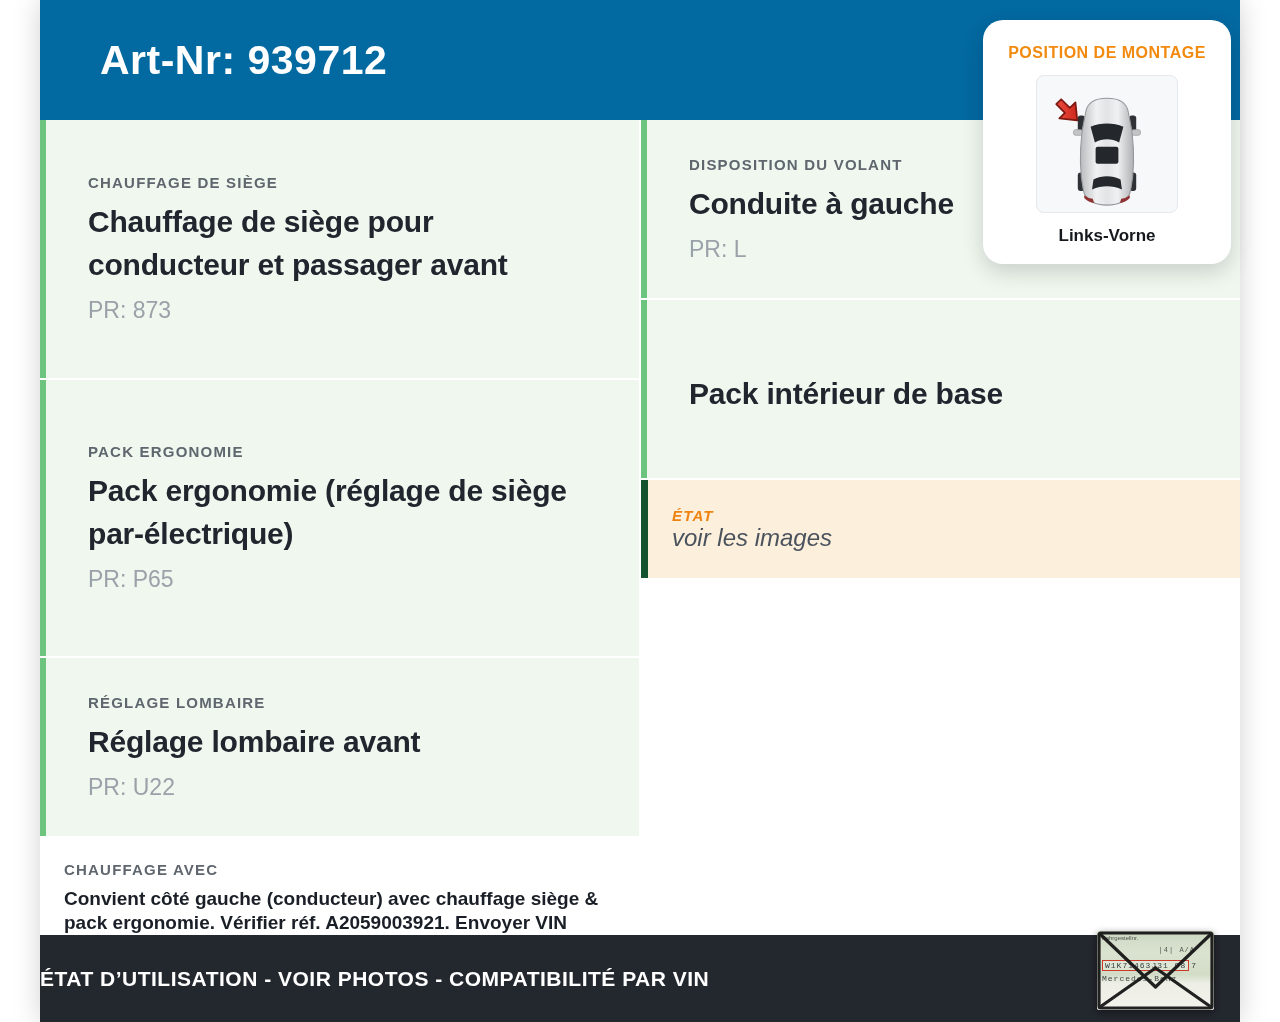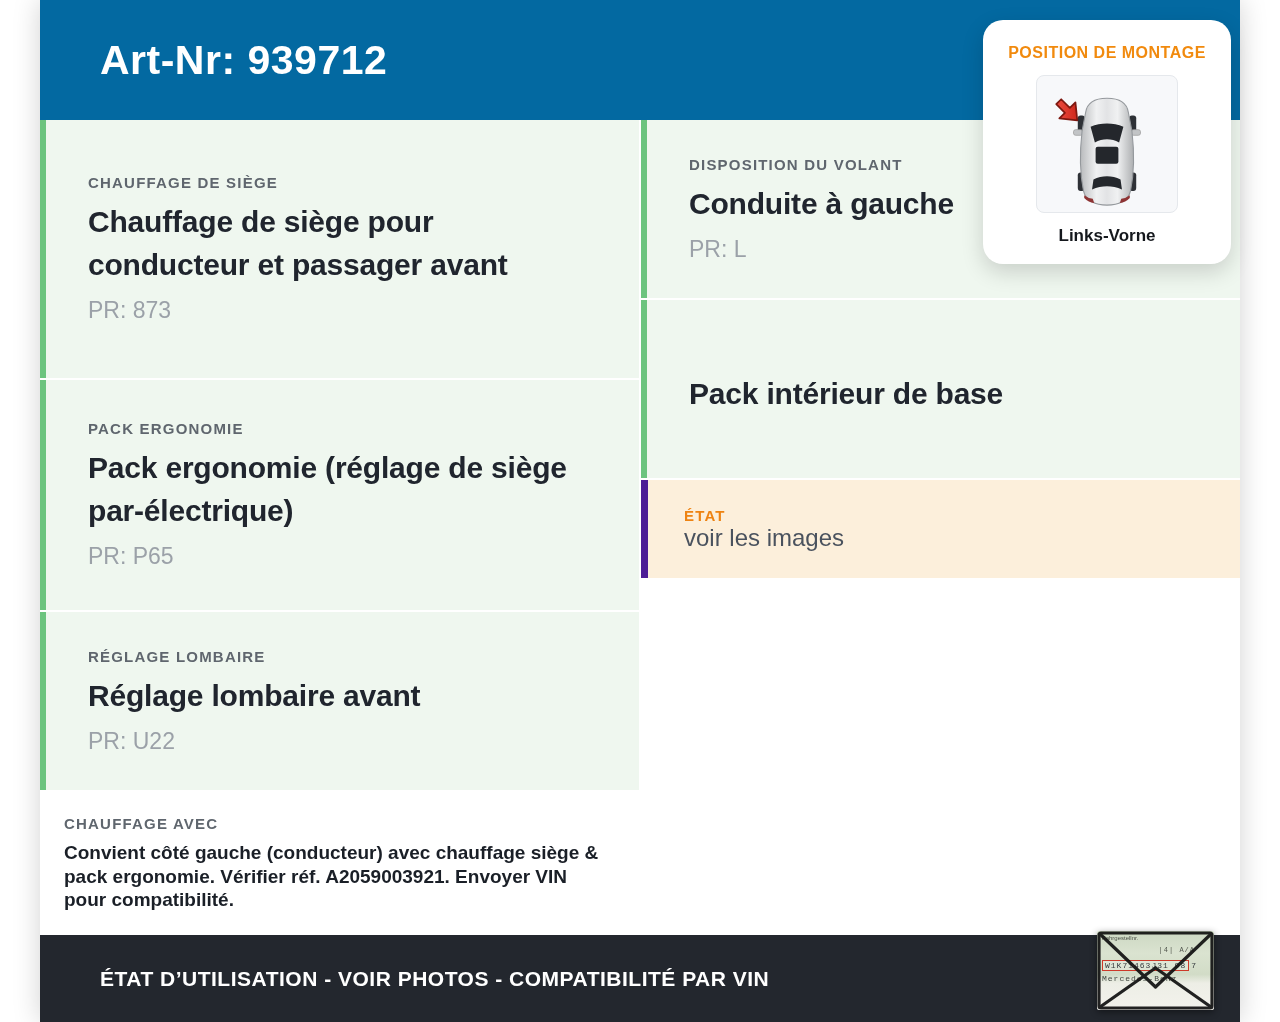--- a/index.html
+++ b/index.html
@@ -13,44 +13,44 @@
 
   
   .main{display:flex;gap:2px;background:#ffffff;height:815px;align-items:flex-start;}
   .col{width:599px;display:flex;flex-direction:column;gap:2px;}
   .card{box-sizing:border-box;width:100%;background:#EFF7EF;border-left:6px solid #6CC47E;
         padding:8px 38px 8px 42px;display:flex;flex-direction:column;justify-content:center;}
   .card .label{font-size:15px;font-weight:700;color:#5F666E;letter-spacing:1.2px;}
   .card .title{font-size:30px;font-weight:700;color:#20252E;line-height:43px;margin-top:9px;letter-spacing:-.2px;}
   .card .pr{font-size:23px;color:#9BA1A8;margin-top:11px;}
   .nowrap{white-space:nowrap;}
-  .h258{height:258px}.h230{height:230px}.h178{height:178px}.h143{height:143px}.h98{height:98px}
+  .h258{height:258px}.h230{height:276px}.h178{height:178px}.h143{height:143px}.h98{height:98px}
 
   .card.compatible{background:#ffffff;border-left:none;padding:8px 30px 8px 24px;}
   .card.compatible .body{font-size:19px;font-weight:700;color:#1A1F27;line-height:23.5px;
                          max-width:540px;margin-top:9px;}
 
-  .card.etat{background:#FCEFDB;border-left:7px solid #4c1d95;padding-left:36px;}
+  .card.etat{background:#FCEFDB;border-left:7px solid #14532d;padding-left:24px;font-style:italic;}
   .card.etat .label{color:#EE8312;}
   .card.etat .body{font-size:24px;font-weight:400;color:#4A525E;}
 
   
   .position-card{position:absolute;top:20px;left:943px;width:248px;height:244px;background:#ffffff;
                  border-radius:20px;box-shadow:0 8px 22px rgba(0,0,0,.16);z-index:5;
                  display:flex;flex-direction:column;align-items:center;box-sizing:border-box;padding-top:24px;}
   .pc-label{color:#F18A0E;font-weight:700;font-size:16px;letter-spacing:.5px;}
   .pc-imgbox{margin-top:13px;width:140px;height:136px;background:#F7F8FA;border:1px solid #E5E8EC;
              border-radius:8px;position:relative;display:flex;align-items:flex-end;justify-content:center;}
   .pc-car{margin-bottom:4px;}
   .pc-arrow{position:absolute;left:10px;top:14px;}
   .pc-caption{margin-top:13px;font-size:17px;font-weight:700;color:#15181D;}
 
   
   .footer{position:absolute;left:0;bottom:0;width:100%;height:87px;background:#23272E;
-          display:flex;align-items:center;padding-left:60px;box-sizing:border-box;}
+          display:flex;align-items:center;box-sizing:border-box;}
   .footer .ft-text{color:#ffffff;font-size:21px;font-weight:700;letter-spacing:.5px;}
 
   
   .vin-doc{position:absolute;left:1057px;top:931px;width:117px;height:79px;z-index:6;border-radius:2px;
            box-shadow:0 2px 7px rgba(0,0,0,.45);overflow:hidden;
            background:linear-gradient(180deg,#ccd8c2 0%,#dae3d0 28%,#d2dcc7 55%,#edeee6 66%,#f3f2ec 100%);}
   .vd-inner{position:absolute;inset:0;padding:4px 5px;box-sizing:border-box;
             font-family:"Liberation Mono",monospace;}
   .vd-field{font-size:6px;color:#4a4f46;font-family:"Liberation Sans",sans-serif;}
   .vd-note{font-size:7px;color:#50554c;text-align:right;margin:5px 14px 0 0;letter-spacing:1px;}

